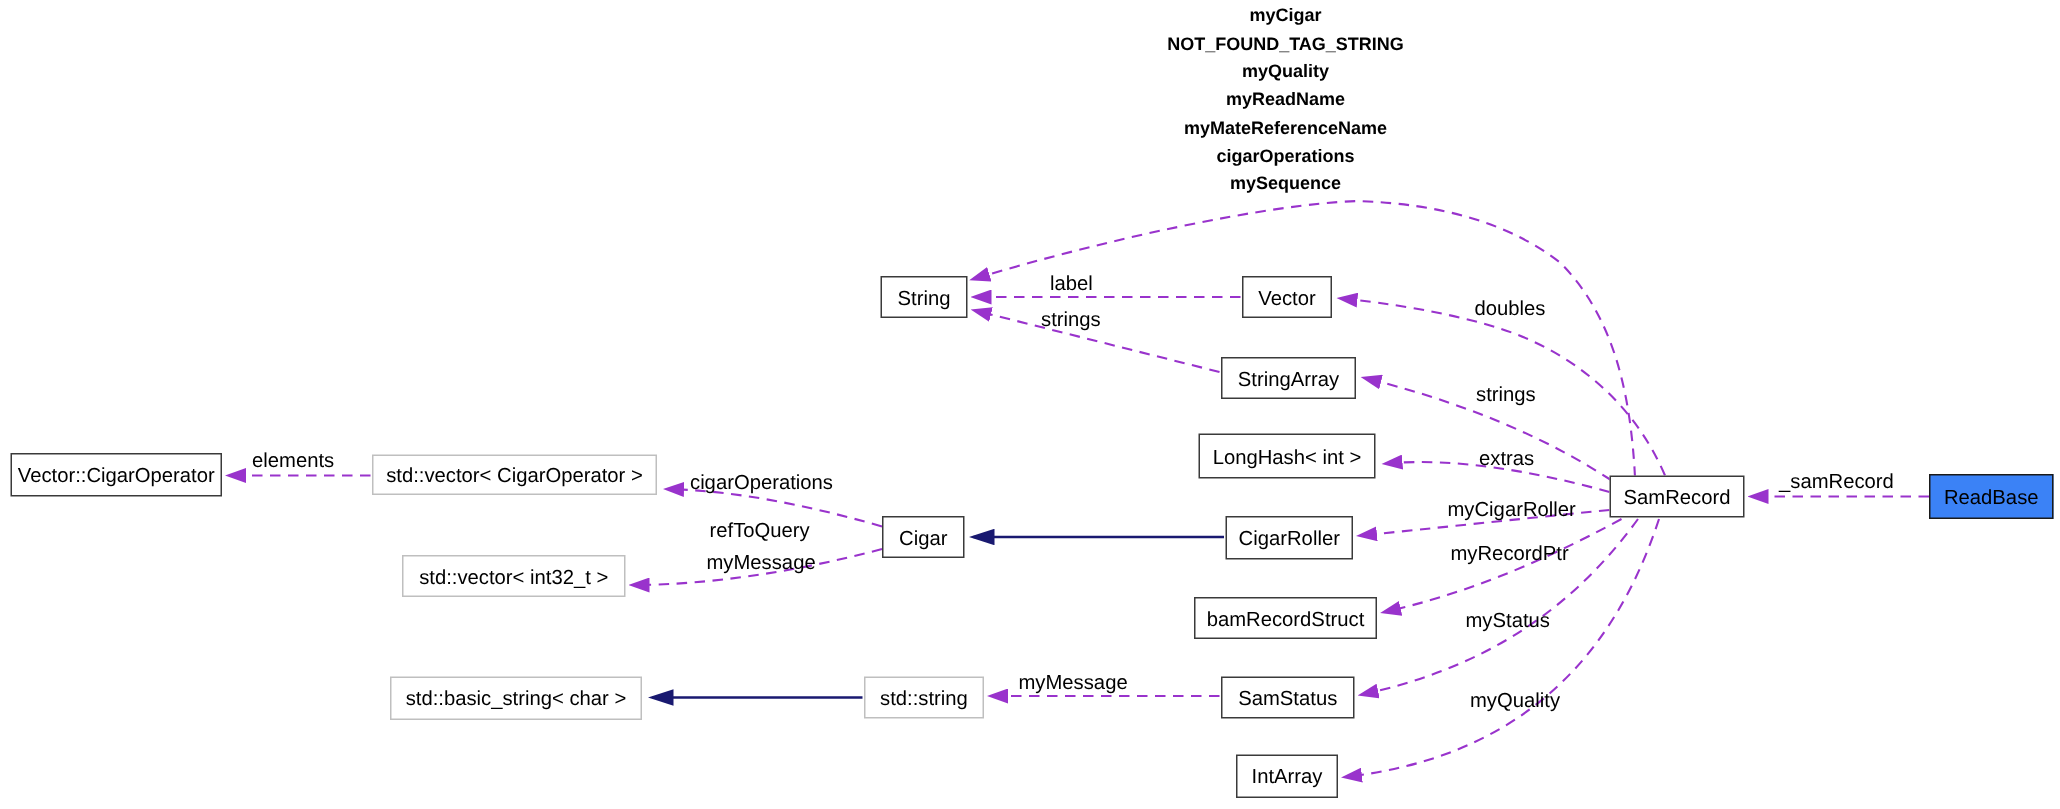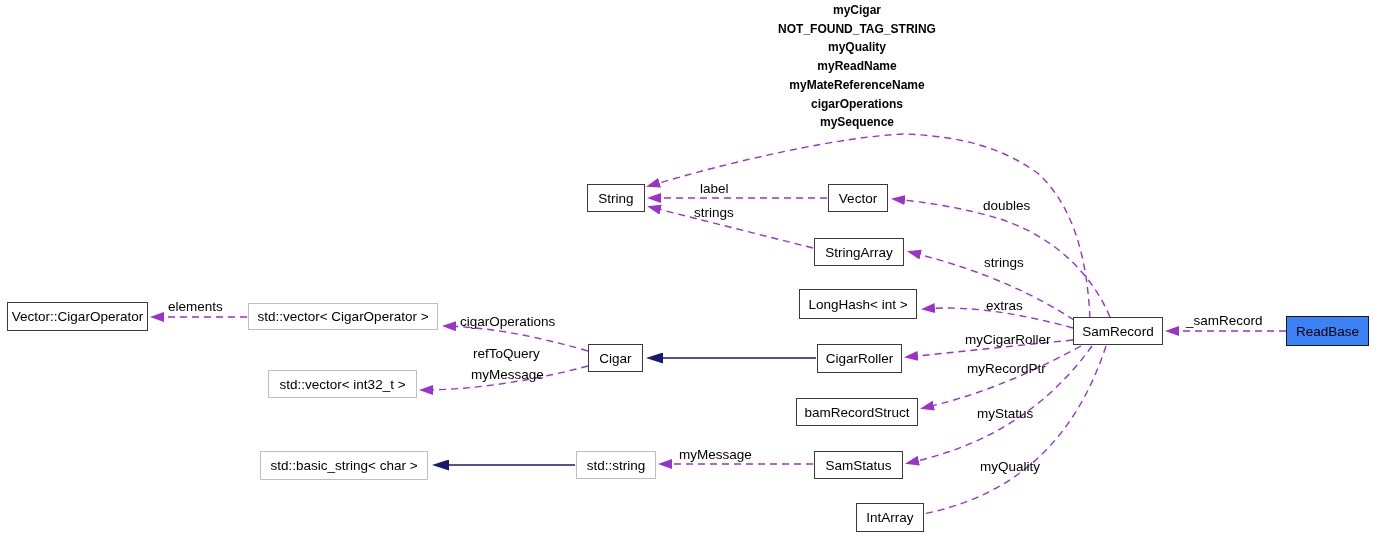--- a/index.html
+++ b/index.html
@@ -92,21 +92,21 @@
   </div>
   <div class="node dark" style="left:817px;top:344px;width:85px;height:29px">
     <span>CigarRoller</span>
   </div>
   <div class="node dark" style="left:796px;top:398px;width:122px;height:28px">
     <span>bamRecordStruct</span>
   </div>
   <div class="node dark" style="left:814px;top:451px;width:89px;height:28px">
     <span>SamStatus</span>
   </div>
-  <div class="node dark" style="left:856px;top:503px;width:68px;height:29px">
+  <div class="node dark" style="left:824px;top:503px;width:68px;height:29px">
     <span>IntArray</span>
   </div>
   <div class="node dark" style="left:1073px;top:317px;width:90px;height:28px">
     <span>SamRecord</span>
   </div>
   <div class="node hl" style="left:1286px;top:316px;width:83px;height:30px">
     <span>ReadBase</span>
   </div>
 
   <div id="member-block">

